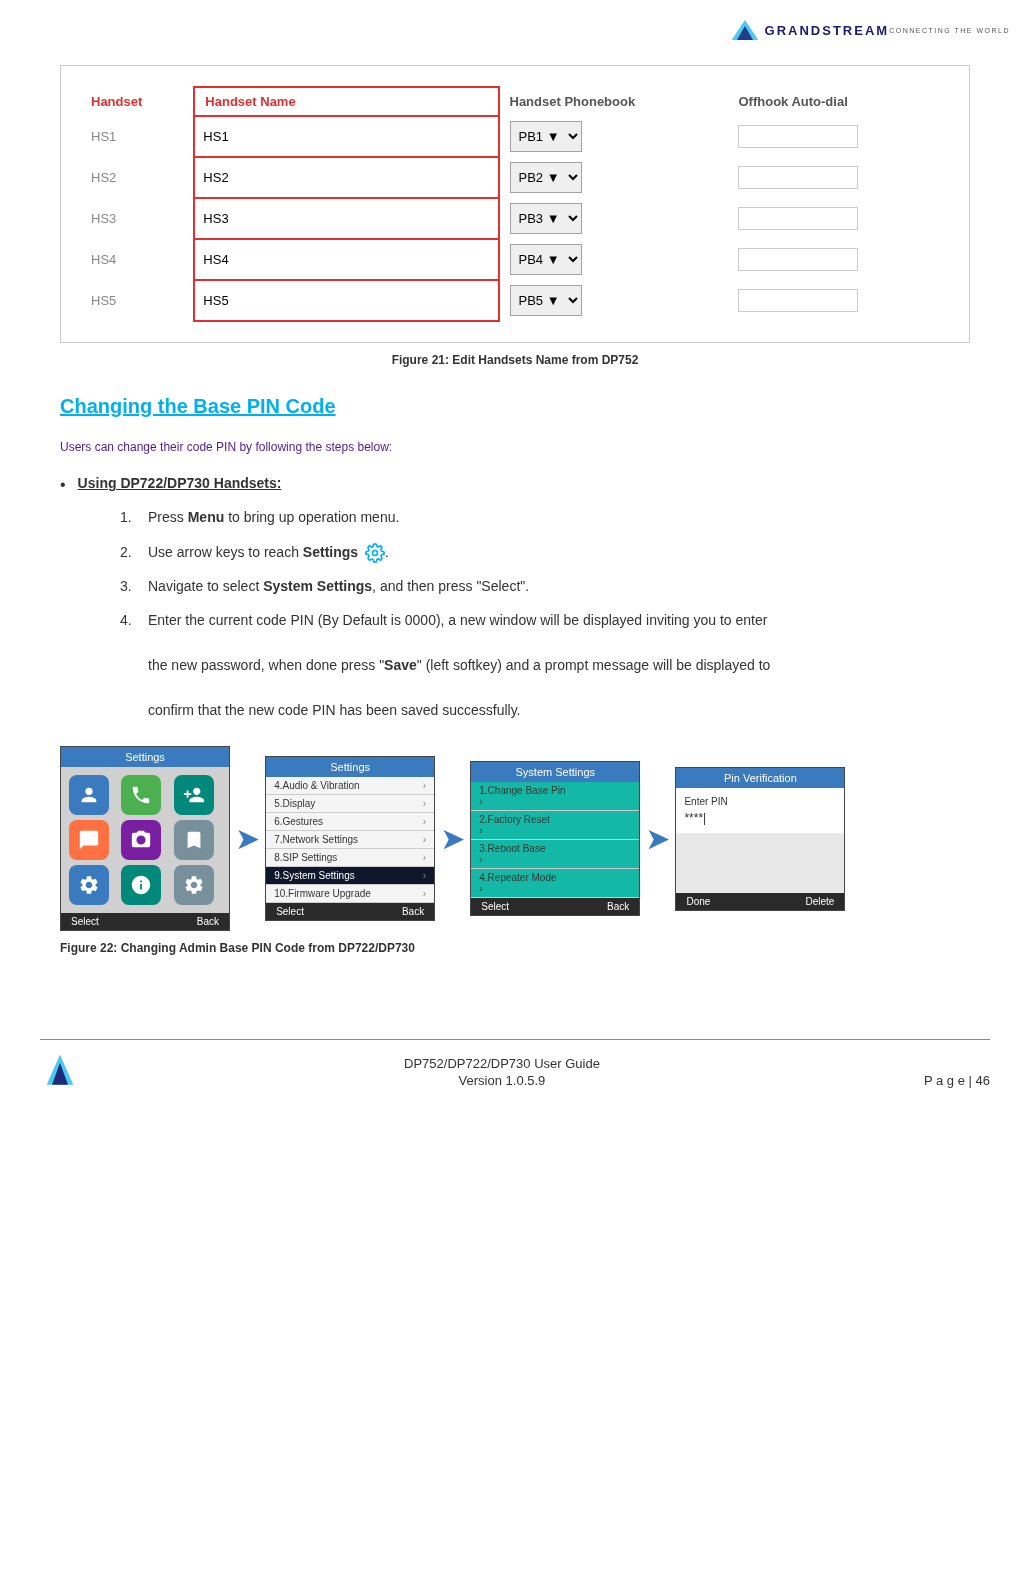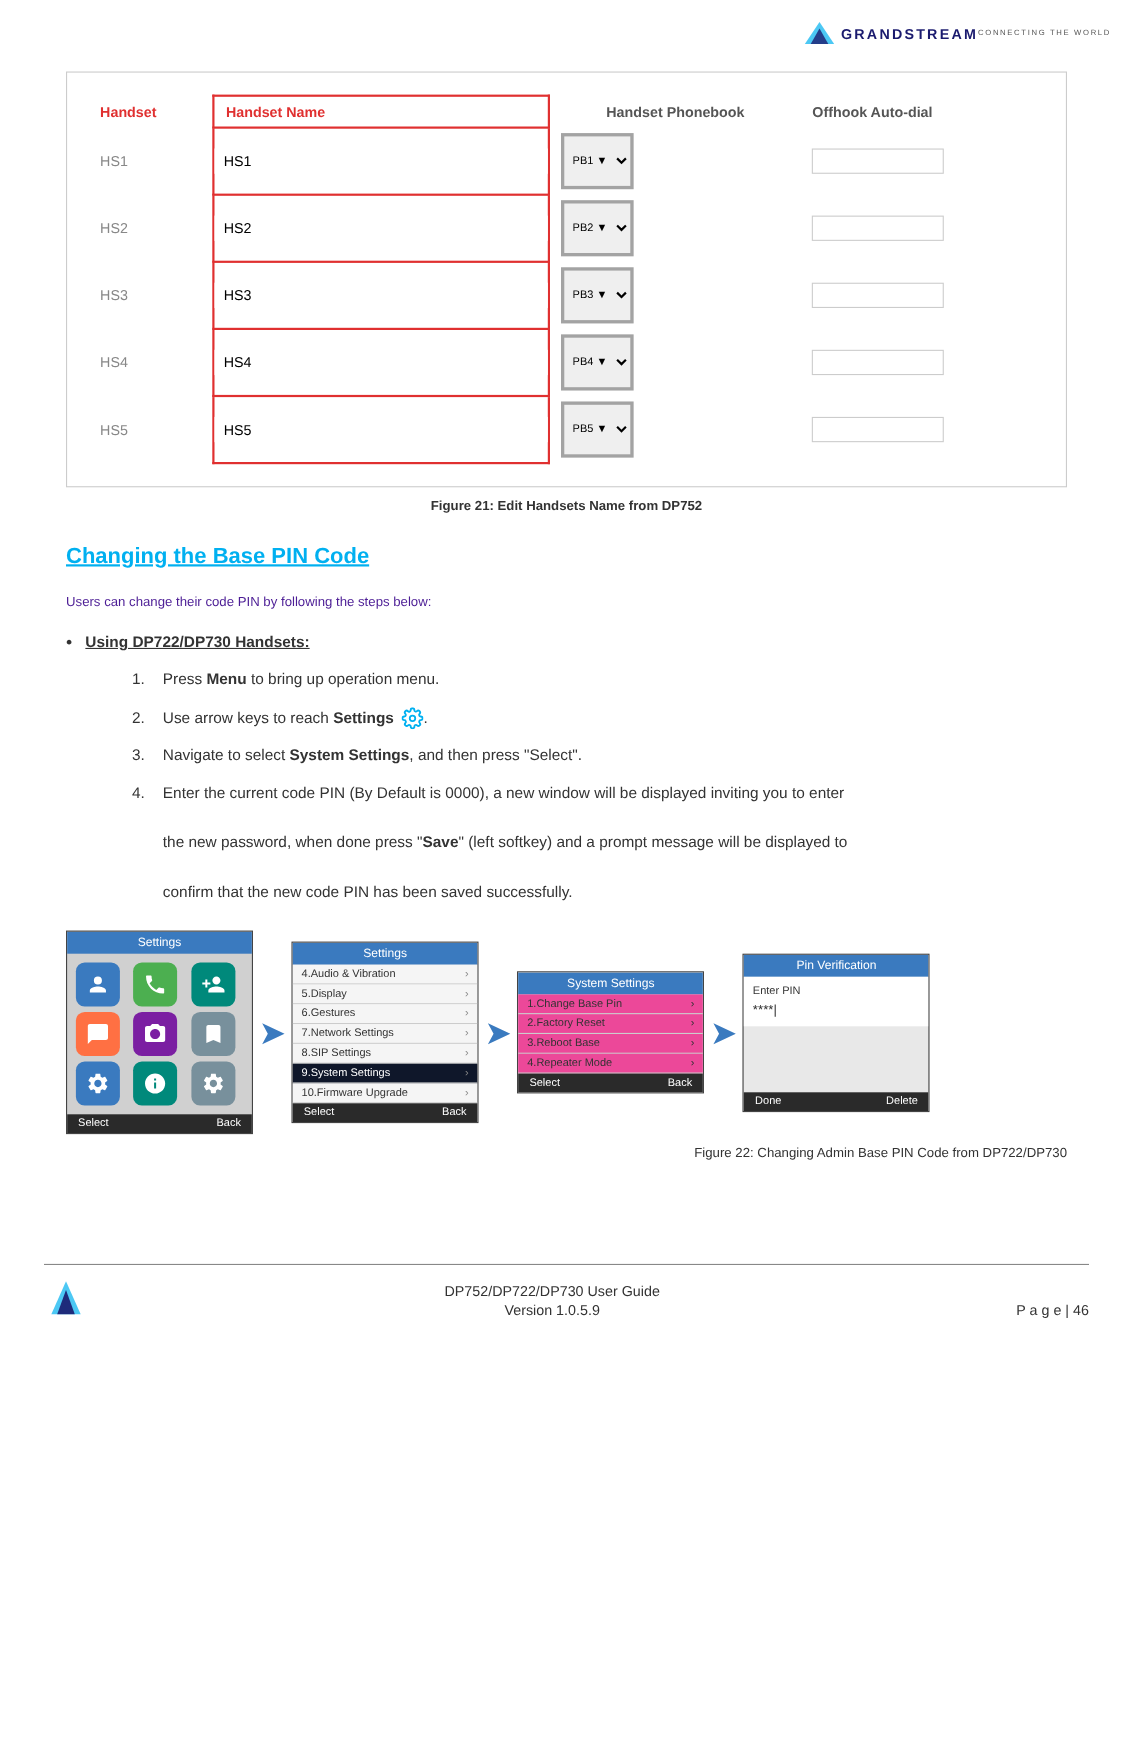--- a/index.html
+++ b/index.html
@@ -69,44 +69,44 @@
       font-weight: bold;
       padding: 6px 10px;
       text-align: left;
     }
     .hs-table th.col-handset { color: #e03030; }
     .hs-table th.col-name {
       color: #e03030;
       border: 2px solid #e03030;
       background: #fff;
     }
-    .hs-table th.col-phonebook { color: #555; text-align: center; }
+    .hs-table th.col-phonebook { color: #555; }
     .hs-table th.col-offhook { color: #555; }
 
     .hs-table td {
       padding: 5px 10px;
       font-size: 13px;
     }
     .hs-table td.hs-label { color: #888; }
     .hs-table td.hs-name-cell {
       border: 2px solid #e03030;
       padding: 0;
     }
     .hs-table td.hs-name-cell input {
       border: none;
       outline: none;
       width: 100%;
       padding: 4px 8px;
       font-size: 13px;
       background: #fff;
     }
     .hs-select {
-      border: 3px solid #a3a3a3;
-      padding: 16px 4px;
-      font-size: 10px;
+      border: 1px solid #a3a3a3;
+      padding: 6px 4px;
+      font-size: 13px;
     }
     .hs-text-input {
       border: 1px solid #ccc;
       padding: 3px 6px;
       font-size: 13px;
       width: 120px;
     }
 
     .figure-caption {
       text-align: center;
@@ -275,21 +275,22 @@
       text-align: center;
       padding: 4px;
       font-size: 11px;
     }
     .screen3-item {
       display: flex;
       justify-content: space-between;
       padding: 3px 8px;
       border-bottom: 1px solid #ccc;
       font-size: 10px;
-      background: #ec4899;
+      background: #14b8a6;
+      flex-direction: column;
     }
     .screen3-footer {
       background: #2a2a2a;
       color: #fff;
       display: flex;
       justify-content: space-between;
       padding: 3px 10px;
       font-size: 10px;
     }
 
@@ -328,24 +329,24 @@
     
     .arrow-right {
       color: #3a7abf;
       font-size: 30px;
       display: flex;
       align-items: center;
       flex-shrink: 0;
     }
 
     .figure-caption2 {
-      text-align: right;
+      text-align: left;
       font-size: 12px;
-      font-weight: normal;
-      margin-bottom: 14px;
+      font-weight: bold;
+      margin-bottom: 4px;
       color: #333;
     }
 
     
     .page-footer {
       border-top: 1px solid #888;
       margin: 20px 40px 0 40px;
       padding-top: 8px;
       display: flex;
       justify-content: space-between;

